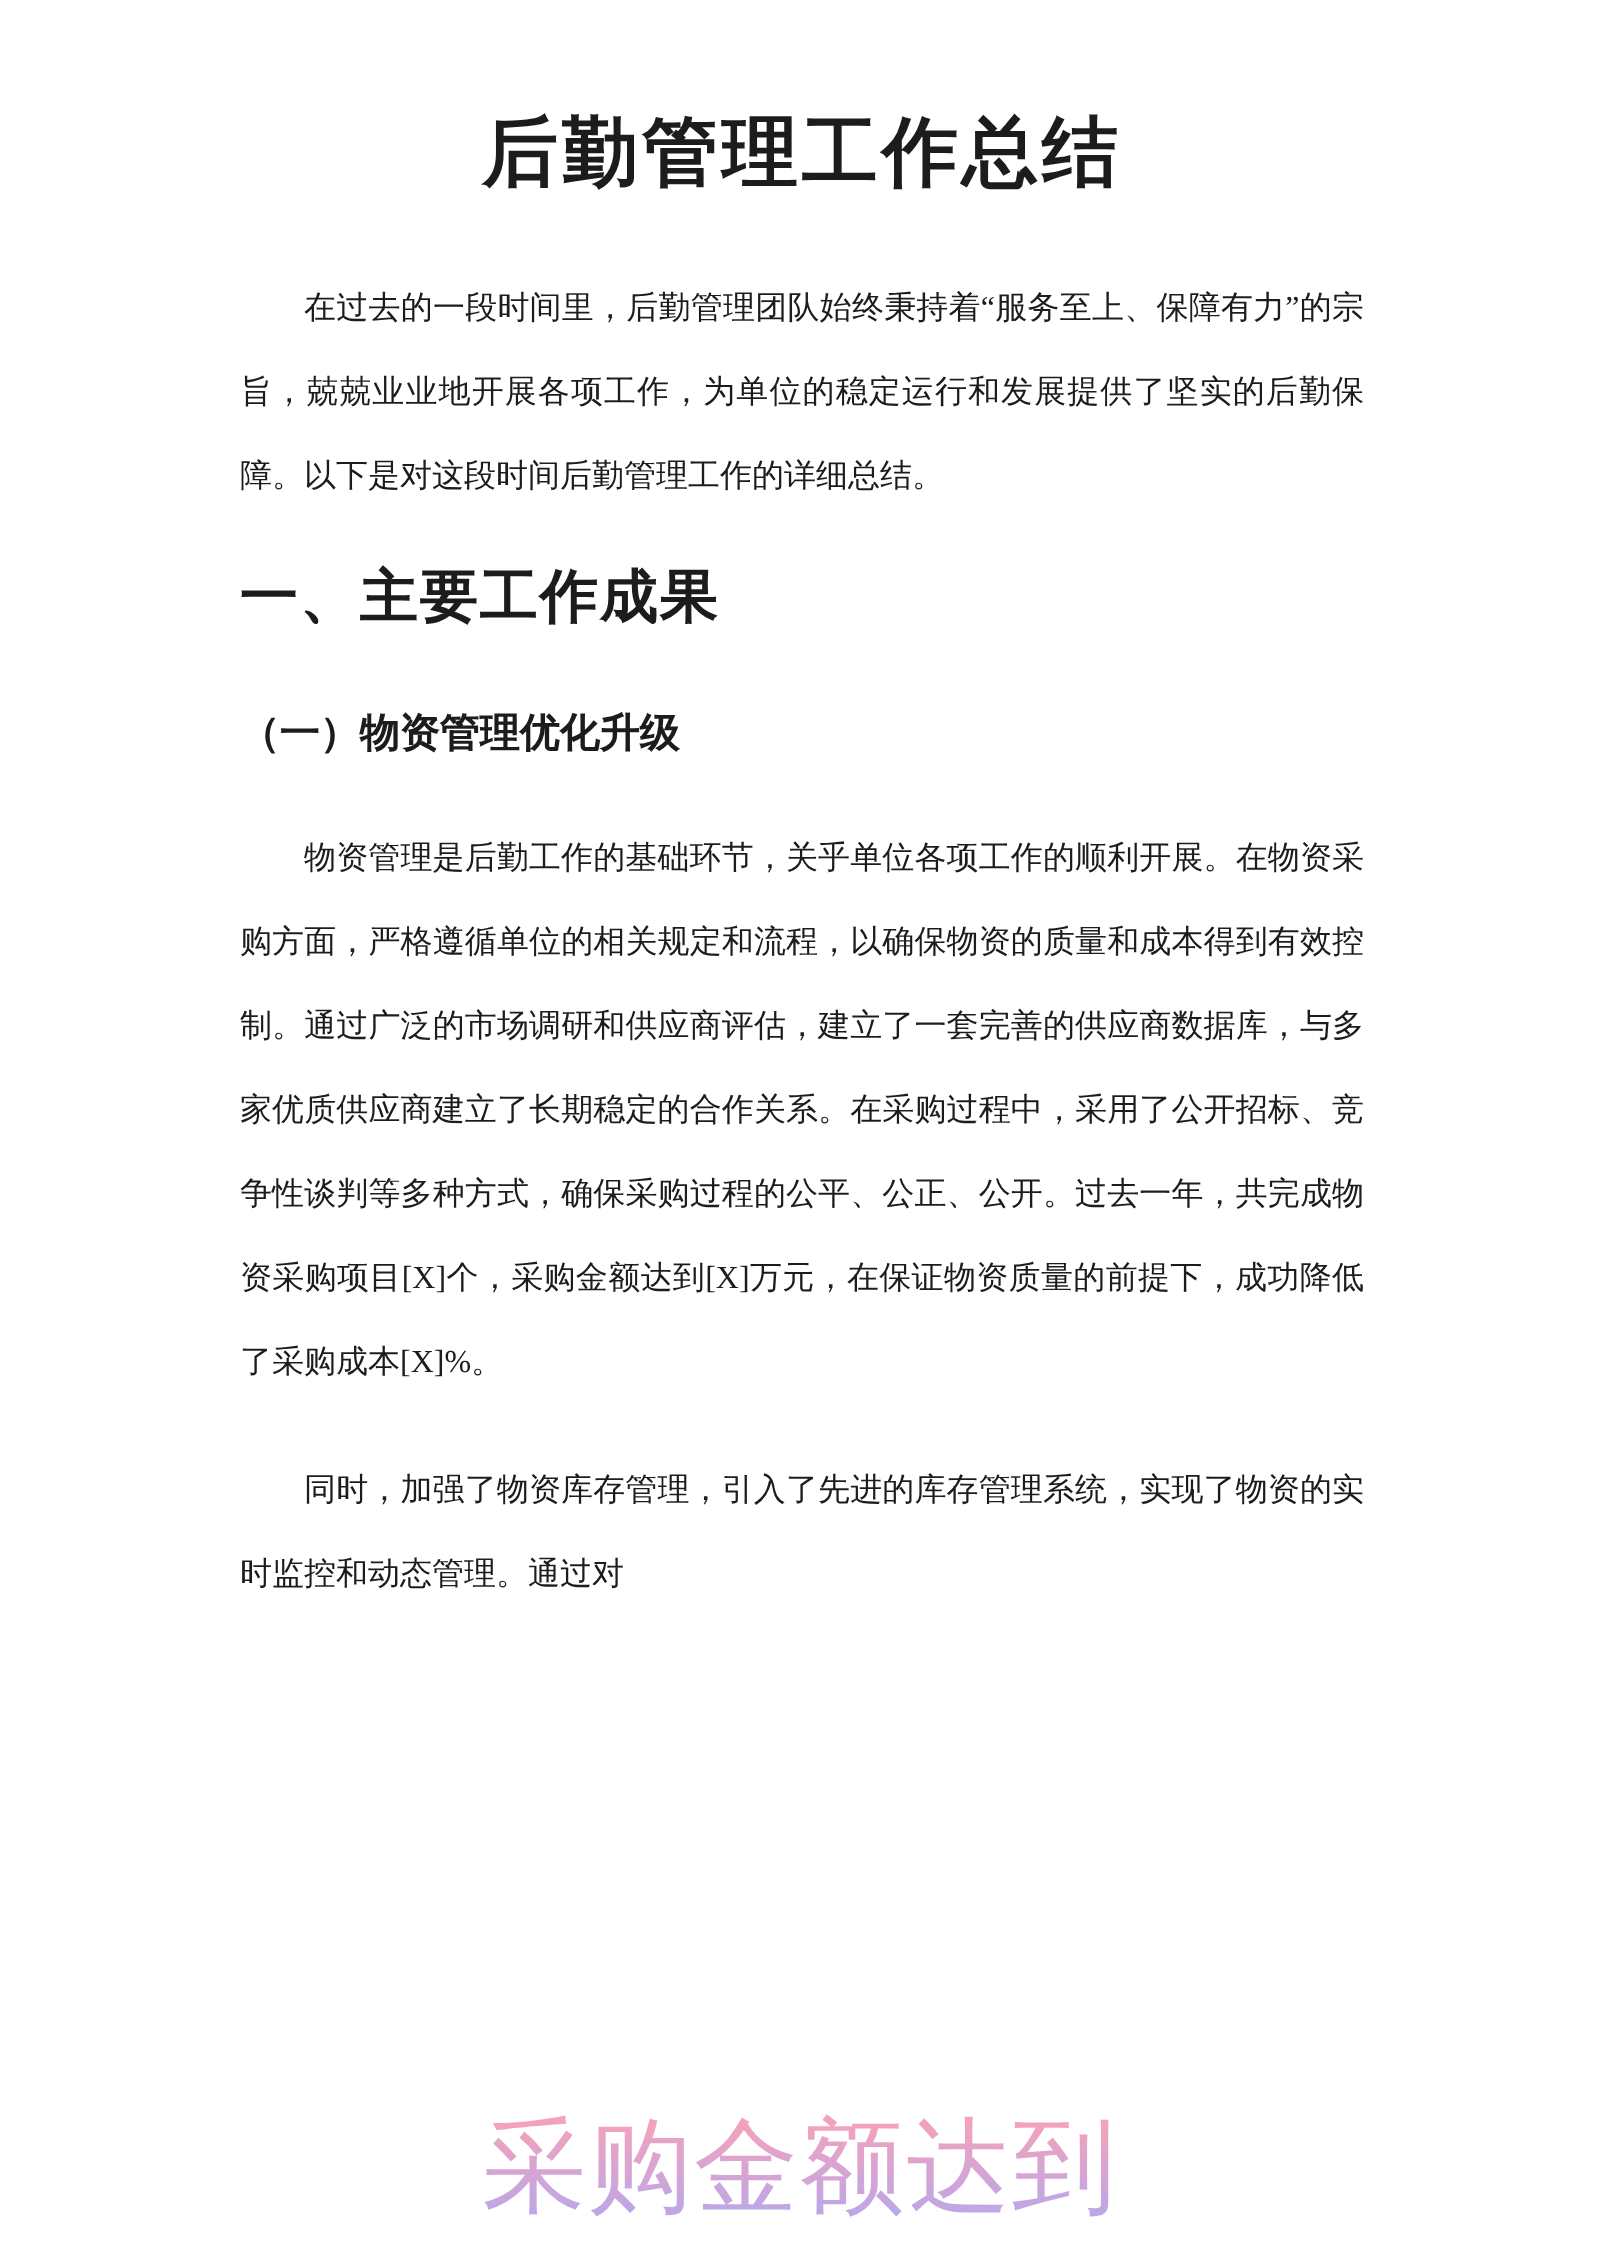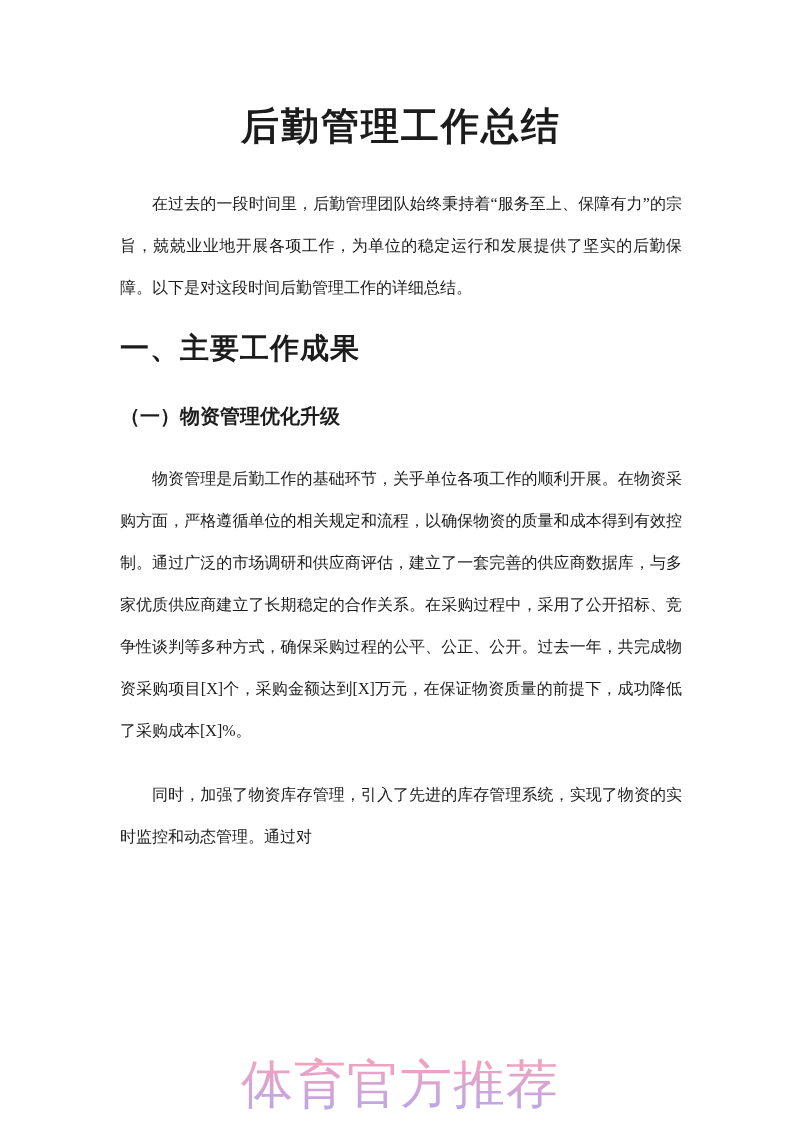--- a/index.html
+++ b/index.html
@@ -14,21 +14,21 @@
     margin: 0 auto;
     background: #ffffff;
     overflow: hidden;
     box-sizing: border-box;
     padding: 0 118px 0 120px;
     font-family: "Liberation Serif", "DejaVu Serif", serif;
     color: #1c1c1c;
   }
   .doc-title {
     margin: 0;
-    padding-top: 99px;
+    padding-top: 50px;
     font-size: 38px;
     line-height: 54px;
     font-weight: 700;
     text-align: center;
     letter-spacing: 2px;
   }
   .para {
     margin: 0;
     font-size: 16px;
     line-height: 42px;
@@ -85,15 +85,15 @@
   <p class="para intro">在过去的一段时间里，后勤管理团队始终秉持着“服务至上、保障有力”的宗旨，兢兢业业地开展各项工作，为单位的稳定运行和发展提供了坚实的后勤保障。以下是对这段时间后勤管理工作的详细总结。</p>
 
   <h2 class="sec-heading">一、主要工作成果</h2>
 
   <h3 class="sub-heading">（一）物资管理优化升级</h3>
 
   <p class="para body-1">物资管理是后勤工作的基础环节，关乎单位各项工作的顺利开展。在物资采购方面，严格遵循单位的相关规定和流程，以确保物资的质量和成本得到有效控制。通过广泛的市场调研和供应商评估，建立了一套完善的供应商数据库，与多家优质供应商建立了长期稳定的合作关系。在采购过程中，采用了公开招标、竞争性谈判等多种方式，确保采购过程的公平、公正、公开。过去一年，共完成物资采购项目[X]个，采购金额达到[X]万元，在保证物资质量的前提下，成功降低了采购成本[X]%。</p>
 
   <p class="para body-2">同时，加强了物资库存管理，引入了先进的库存管理系统，实现了物资的实时监控和动态管理。通过对</p>
 
-  <div class="watermark" style="background-image: linear-gradient(rgb(244, 162, 187) 10%, rgb(186, 167, 233) 90%);">体育官方推荐</div>
+  <div class="watermark" style="background-image: linear-gradient(rgb(244, 162, 187) 10%, rgb(186, 167, 233) 90%);">采购金额达到</div>
 
 </div>
 
 </body></html>

